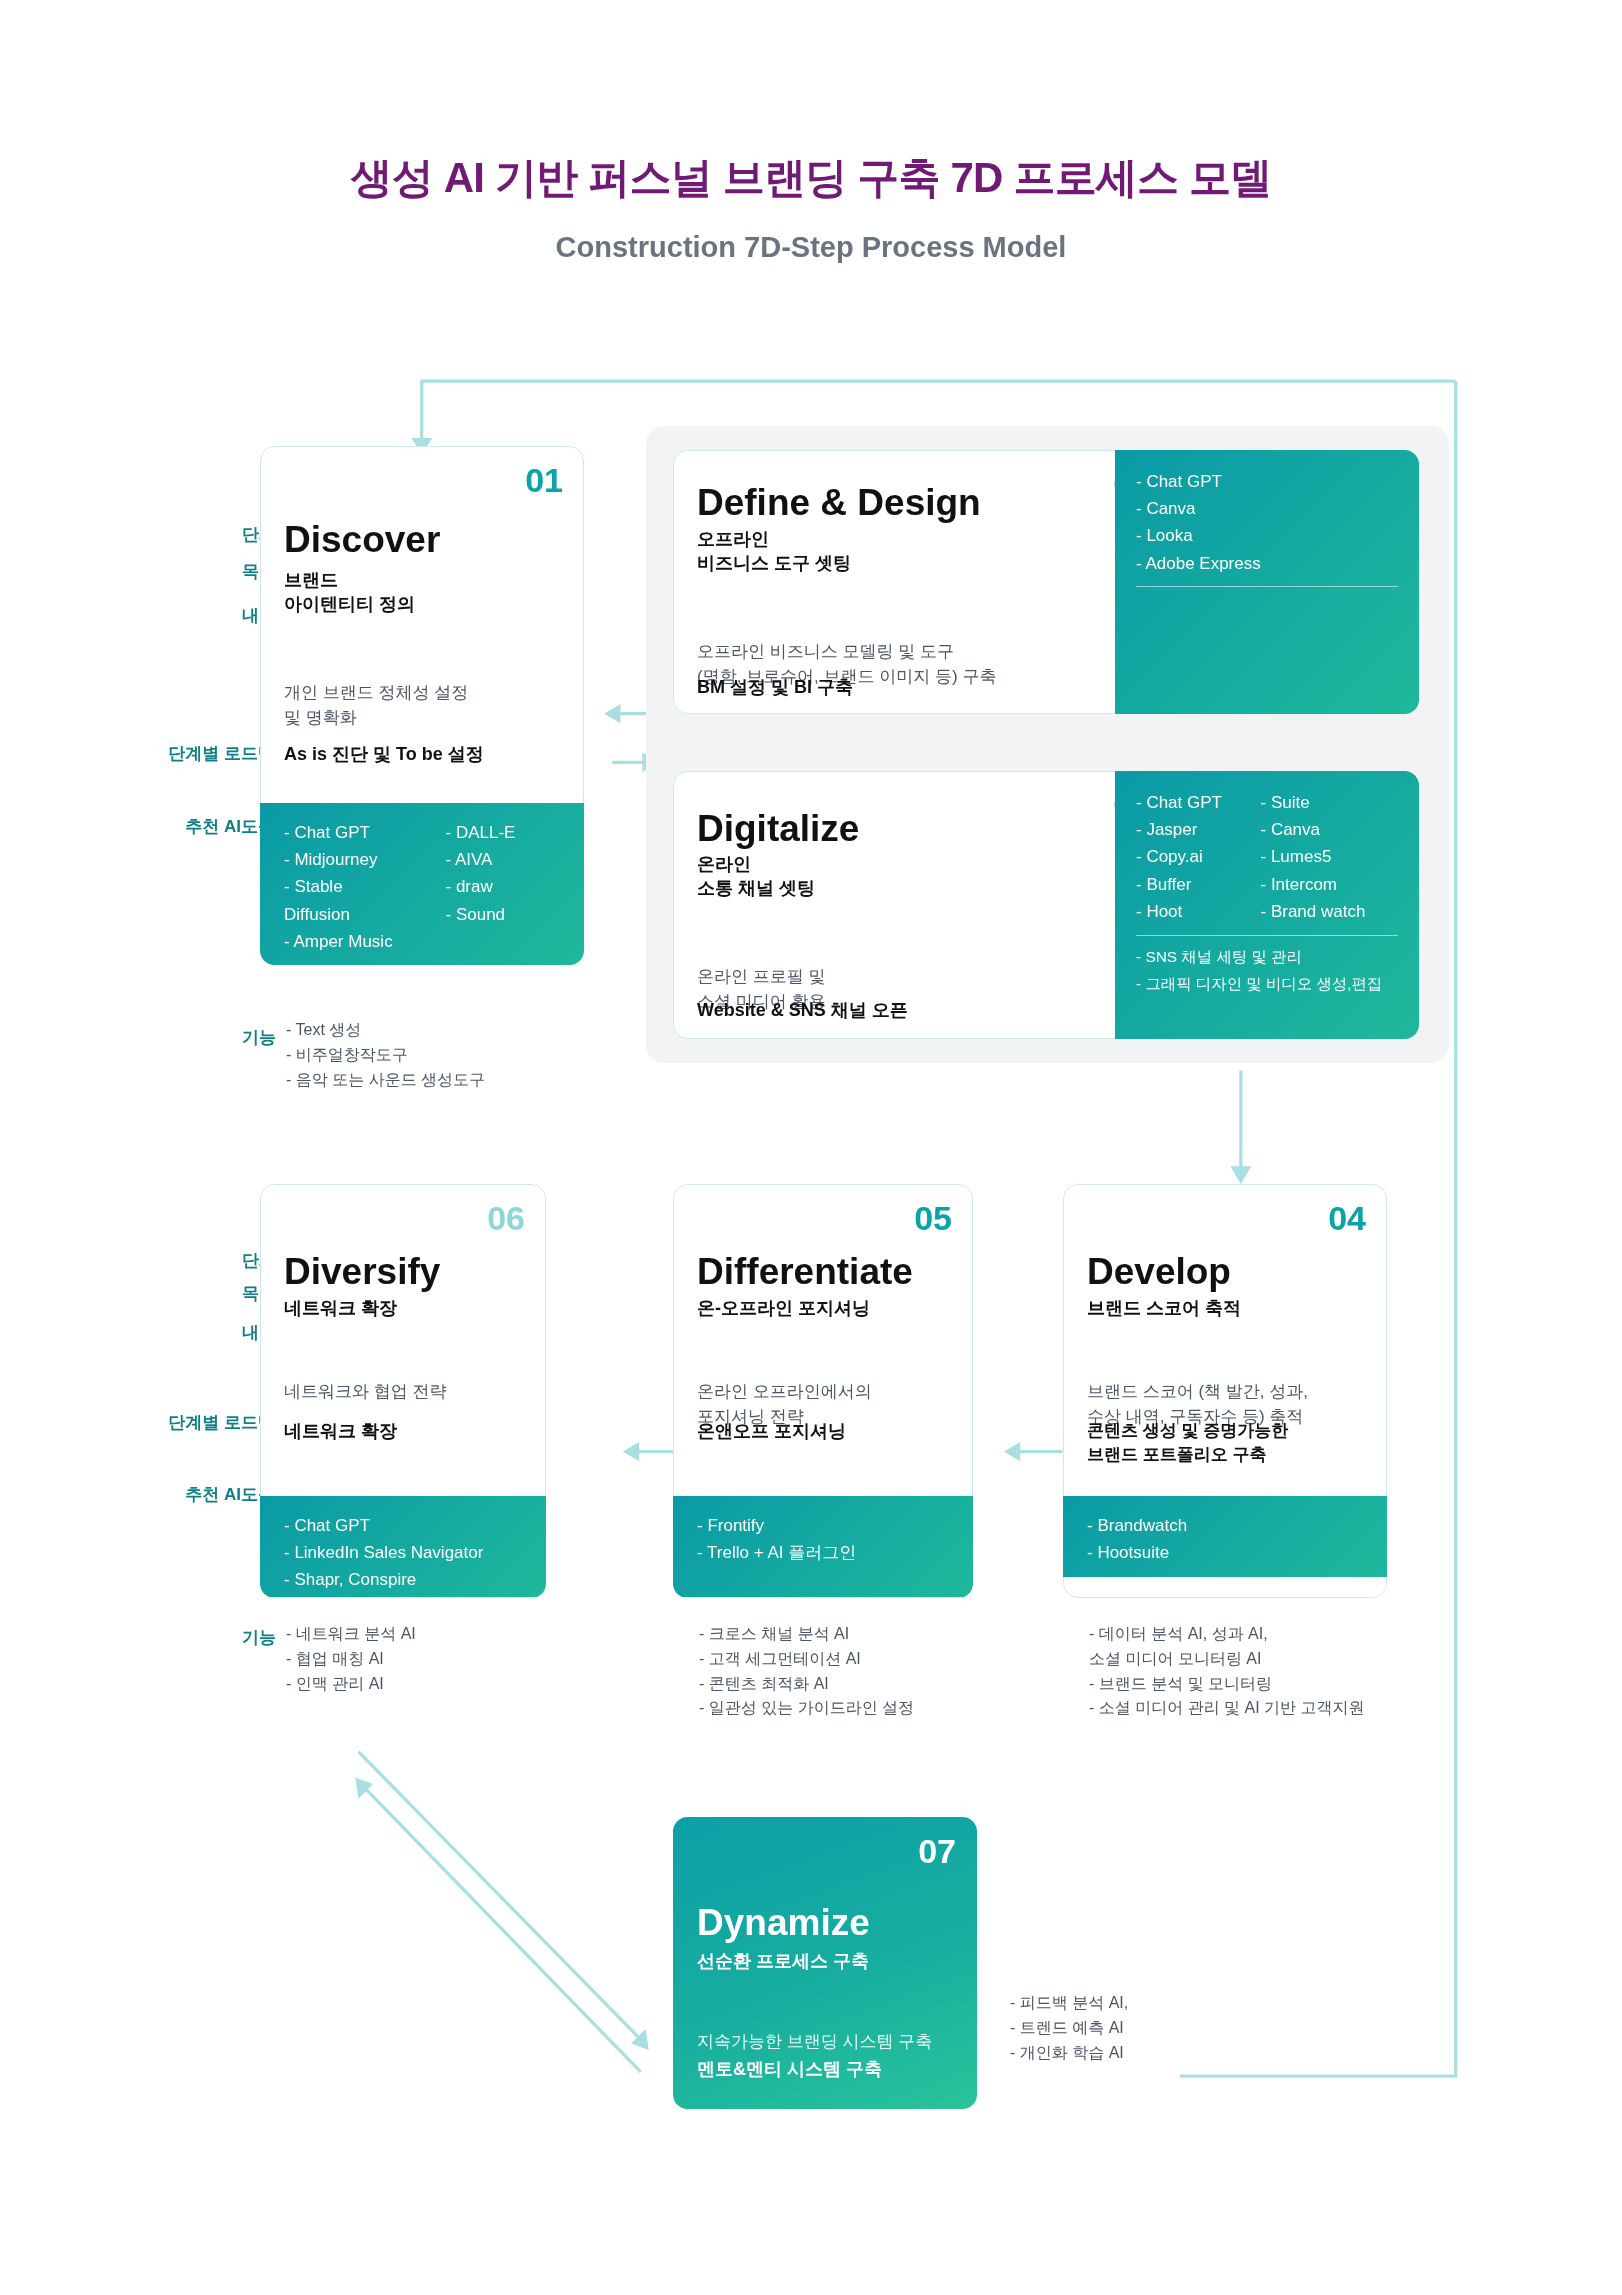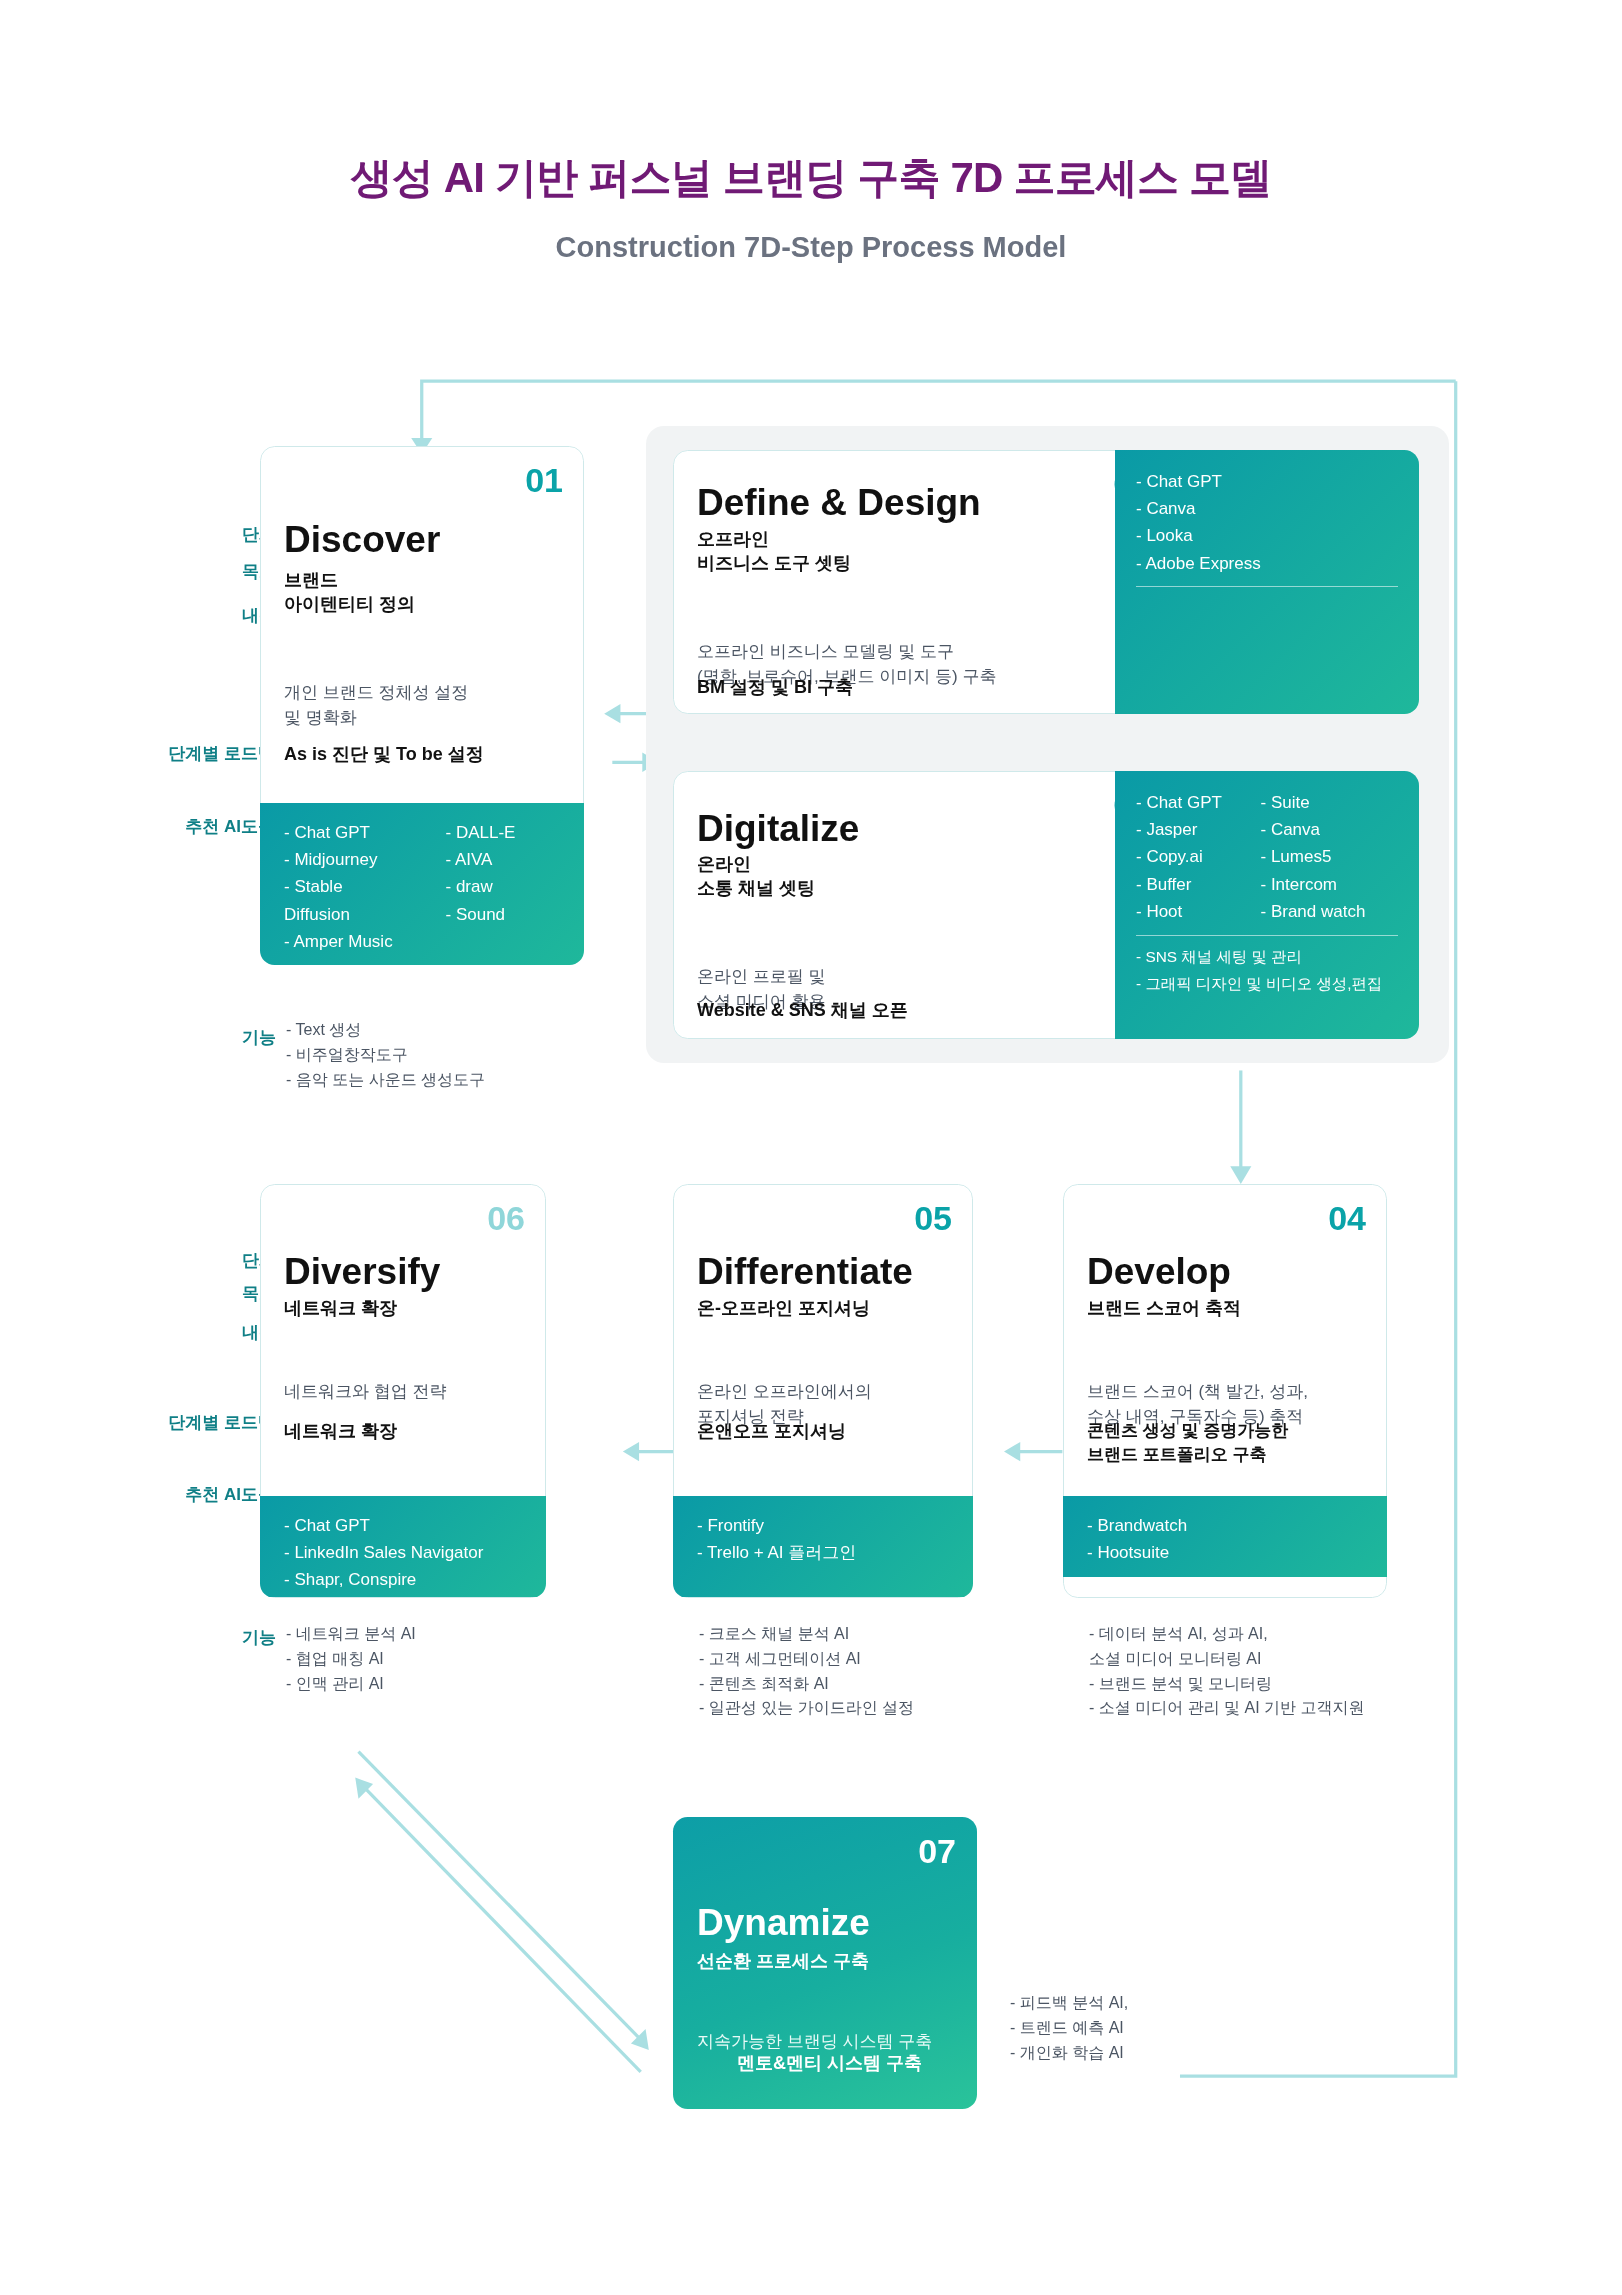--- a/index.html
+++ b/index.html
@@ -224,20 +224,20 @@
   <div class="func" style="left:286px;top:1622px;width:324px;">- 네트워크 분석 AI
 - 협업 매칭 AI
 - 인맥 관리 AI</div>
 
   <div class="card" style="left:673px;top:1817px;width:304px;height:292px;
       background:linear-gradient(160deg,#0d9ea7 0%,#17ae9f 55%,#2ac39a 100%);">
     <div class="num" style="color:#ffffff;">07</div>
     <div class="cardtitle" style="top:85px;color:#ffffff;">Dynamize</div>
     <div class="goal" style="top:132px;color:#ffffff;">선순환 프로세스 구축</div>
     <div class="content" style="top:169px;color:#eafbf8;">지속가능한 브랜딩 시스템 구축</div>
-    <div class="roadmap" style="top:234px;color:#ffffff;margin-left:40px;">멘토&amp;멘티 시스템 구축</div>
+    <div class="roadmap" style="top:240px;color:#ffffff;">멘토&amp;멘티 시스템 구축</div>
   </div>
   <div class="func" style="left:1010px;top:1991px;width:292px;">- 피드백 분석 AI,
 - 트렌드 예측 AI
 - 개인화 학습 AI</div>
 
 </div>
 
 
 </body></html>

